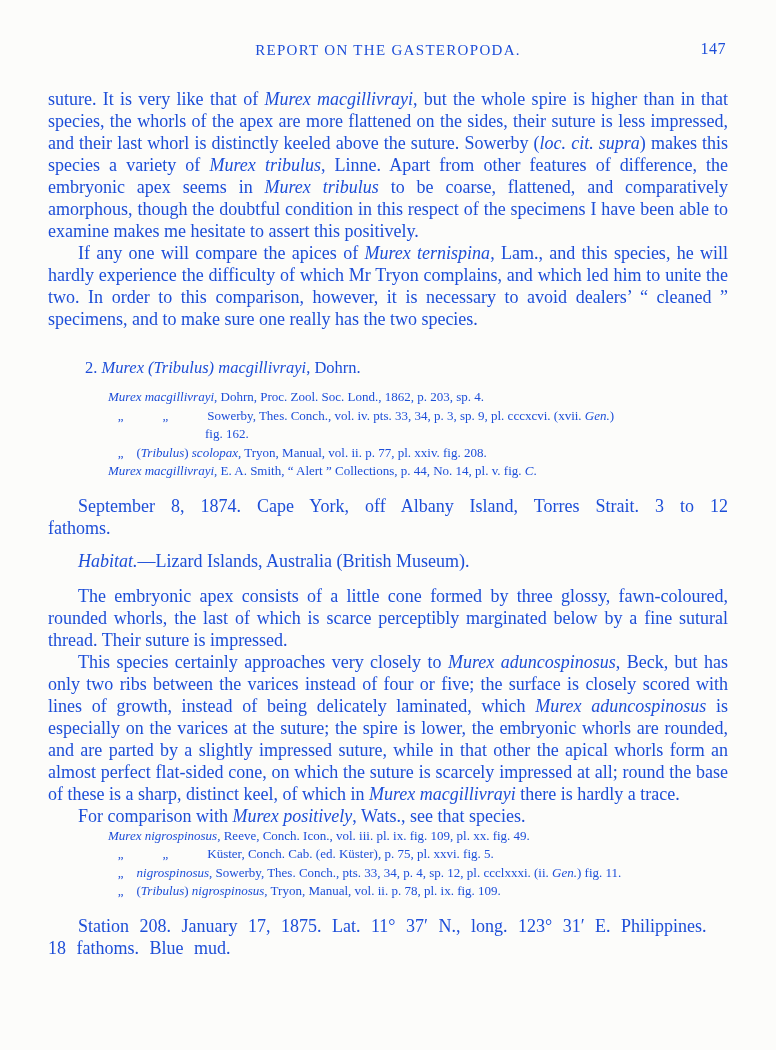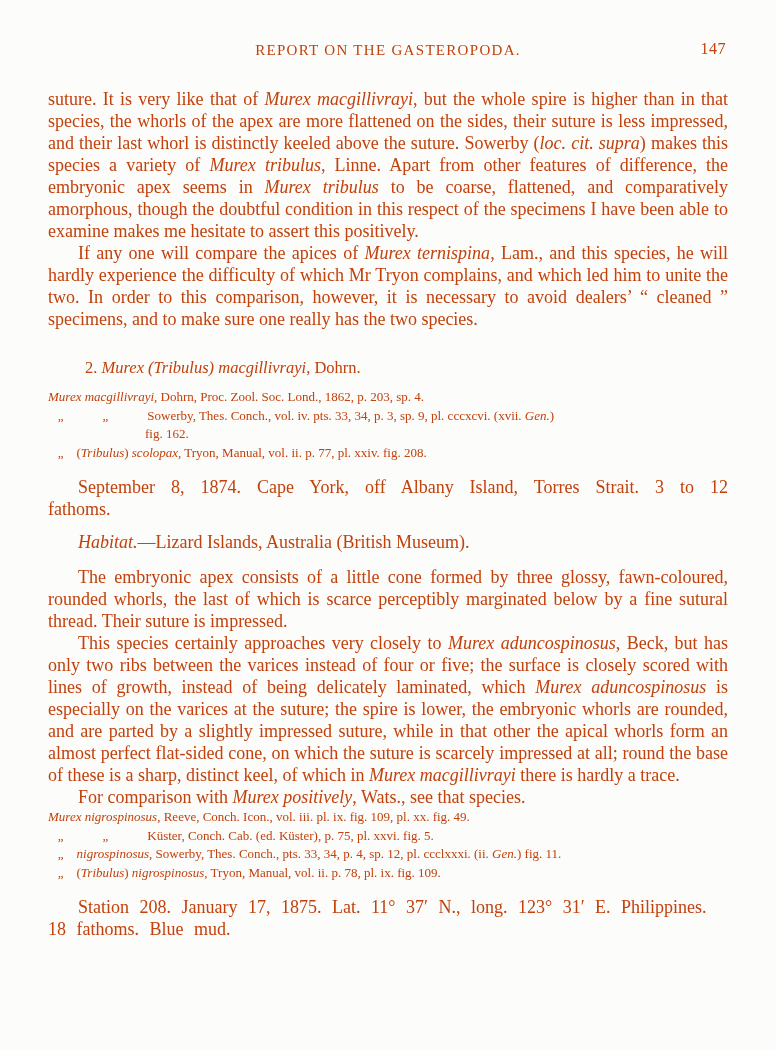--- a/index.html
+++ b/index.html
@@ -6,21 +6,21 @@
     margin: 0;
     padding: 0;
     background: #e8e8e6;
   }
   .page {
     position: relative;
     width: 776px;
     height: 1050px;
     margin: 0 auto;
     background: #fcfcfa;
-    color: #c2410c;
+    color: #1d4ed8;
     font-family: "Liberation Serif", "DejaVu Serif", serif;
     overflow: hidden;
     box-sizing: border-box;
     padding: 42px 48px 0 48px;
   }
   .header {
     position: relative;
     height: 22px;
     margin-bottom: 24px;
   }
@@ -46,20 +46,21 @@
   .content p.indent { text-indent: 30px; }
   .it { font-style: italic; }
 
   .heading {
     margin: 24px 0 9px 37px !important;
     font-size: 16.5px !important;
     text-align: right;
     line-height: 23px !important;
   }
   .synonymy {
+    margin-left: 60px;
     font-size: 13px;
     line-height: 18.5px;
   }
   .syn-line { white-space: pre-wrap; }
   .syn-line.cont { padding-left: 97px; }
 
   .station {
     margin-top: 14px !important;
     word-spacing: 6px;
     text-align: left;
@@ -81,20 +82,21 @@
   </div>
   <div class="content">
       <p class="para"><span>suture.  It is very like that of </span><span class="it">Murex macgillivrayi</span><span>, but the whole spire is higher than in that species, the whorls of the apex are more flattened on the sides, their suture is less impressed, and their last whorl is distinctly keeled above the suture.  Sowerby (</span><span class="it">loc. cit. supra</span><span>) makes this species a variety of </span><span class="it">Murex tribulus</span><span>, Linne.  Apart from other features of difference, the embryonic apex seems in </span><span class="it">Murex tribulus</span><span> to be coarse, flattened, and comparatively amorphous, though the doubtful condition in this respect of the specimens I have been able to examine makes me hesitate to assert this positively.</span></p>
       <p class="para indent"><span>If any one will compare the apices of </span><span class="it">Murex ternispina</span><span>, Lam., and this species, he will hardly experience the difficulty of which Mr Tryon complains, and which led him to unite the two.  In order to this comparison, however, it is necessary to avoid dealers’ “ cleaned ” specimens, and to make sure one really has the two species.</span></p>
       <p class="heading"><span>2.  </span><span class="it">Murex (Tribulus) macgillivrayi</span><span>, Dohrn.</span></p>
       <div class="synonymy">
         <div class="syn-line"><span class="it">Murex macgillivrayi</span><span>, Dohrn, Proc. Zool. Soc. Lond., 1862, p. 203, sp. 4.</span></div>
         <div class="syn-line"><span>   „            „            Sowerby, Thes. Conch., vol. iv. pts. 33, 34, p. 3, sp. 9, pl. cccxcvi. (xvii. </span><span class="it">Gen.</span><span>)</span></div>
         <div class="syn-line cont"><span>fig. 162.</span></div>
         <div class="syn-line"><span>   „    (</span><span class="it">Tribulus</span><span>) </span><span class="it">scolopax</span><span>, Tryon, Manual, vol. ii. p. 77, pl. xxiv. fig. 208.</span></div>
+        <div class="syn-line"><span class="it">Murex macgillivrayi</span><span>, E. A. Smith, “ Alert ” Collections, p. 44, No. 14, pl. v. fig. </span><span class="it">C</span><span>.</span></div>
       </div>
       <p class="station indent"><span>September 8, 1874.  Cape York, off Albany Island, Torres Strait.  3 to 12 fathoms.</span></p>
       <p class="habitat indent"><span class="it">Habitat.</span><span>—Lizard Islands, Australia (British Museum).</span></p>
       <p class="para indent"><span>The embryonic apex consists of a little cone formed by three glossy, fawn-coloured, rounded whorls, the last of which is scarce perceptibly marginated below by a fine sutural thread.  Their suture is impressed.</span></p>
       <p class="para indent"><span>This species certainly approaches very closely to </span><span class="it">Murex aduncospinosus</span><span>, Beck, but has only two ribs between the varices instead of four or five; the surface is closely scored with lines of growth, instead of being delicately laminated, which </span><span class="it">Murex aduncospinosus</span><span> is especially on the varices at the suture; the spire is lower, the embryonic whorls are rounded, and are parted by a slightly impressed suture, while in that other the apical whorls form an almost perfect flat-sided cone, on which the suture is scarcely impressed at all; round the base of these is a sharp, distinct keel, of which in </span><span class="it">Murex macgillivrayi</span><span> there is hardly a trace.</span></p>
       <p class="para indent"><span>For comparison with </span><span class="it">Murex positively</span><span>, Wats., see that species.</span></p>
       <div class="synonymy">
         <div class="syn-line"><span class="it">Murex nigrospinosus</span><span>, Reeve, Conch. Icon., vol. iii. pl. ix. fig. 109, pl. xx. fig. 49.</span></div>
         <div class="syn-line"><span>   „            „            Küster, Conch. Cab. (ed. Küster), p. 75, pl. xxvi. fig. 5.</span></div>
         <div class="syn-line"><span>   „    </span><span class="it">nigrospinosus</span><span>, Sowerby, Thes. Conch., pts. 33, 34, p. 4, sp. 12, pl. ccclxxxi. (ii. </span><span class="it">Gen.</span><span>) fig. 11.</span></div>

